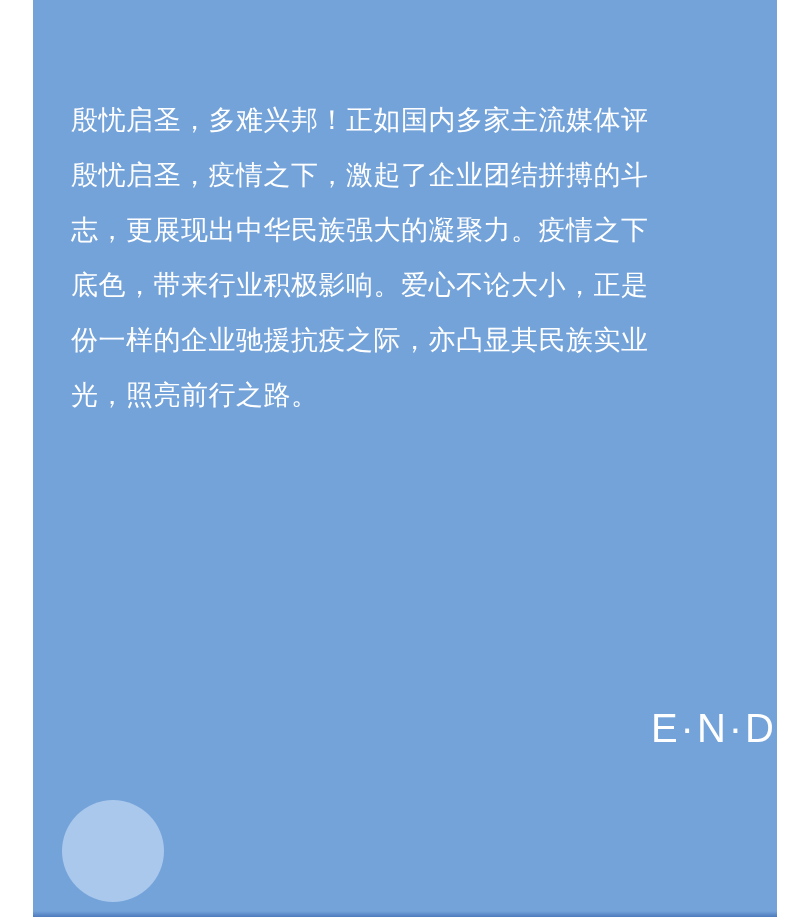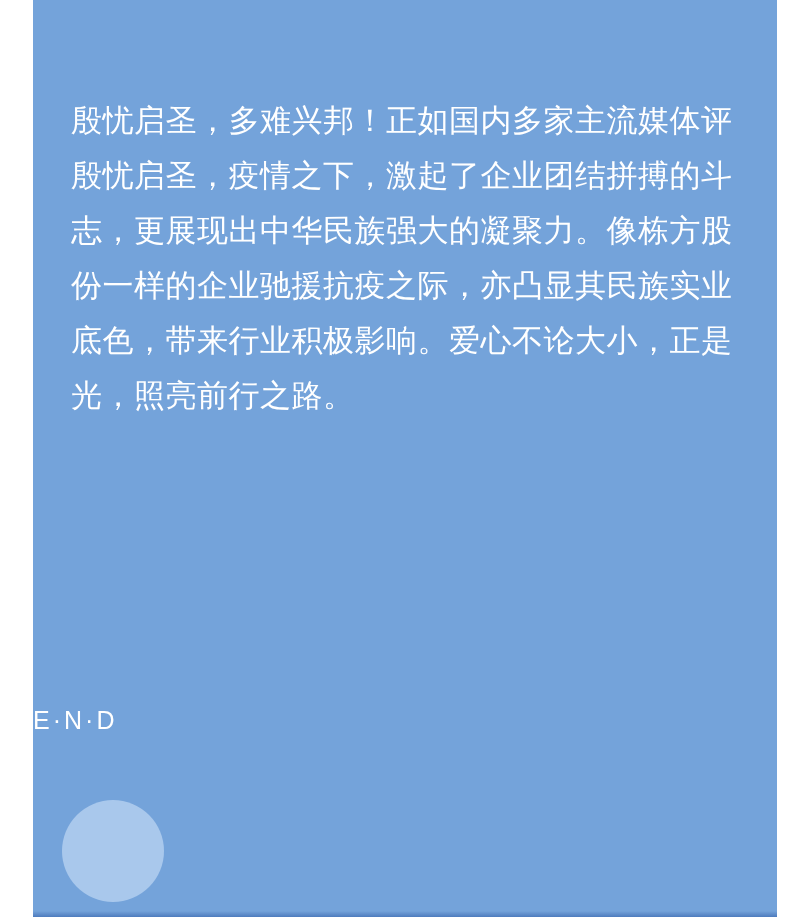--- a/index.html
+++ b/index.html
@@ -23,21 +23,21 @@
     background: var(--card-background, #74a3da);
     overflow: hidden;
   }
   .paragraph {
     position: absolute;
     left: 38px;
     top: 93px;
     width: 667px;
   }
   .para-line {
-    font-size: 31px;
+    font-size: 27px;
     line-height: 55px;
     height: 55px;
     color: var(--text-color, #ffffff);
     white-space: nowrap;
     text-align: justify;
     text-align-last: justify;
     -moz-text-align-last: justify;
     letter-spacing: 0.5px;
     overflow: visible;
   }
@@ -50,22 +50,22 @@
   .para-line.last {
     text-align: center;
     text-align-last: left;
     -moz-text-align-last: left;
   }
   .end-marker {
     position: absolute;
     left: 0;
     width: 744px;
     top: 706px;
-    text-align: left;
-    font-size: 25px;
+    text-align: right;
+    font-size: 40px;
     font-weight: 300;
     letter-spacing: 3px;
     color: var(--text-color, #ffffff);
   }
   .decorative-circle {
     position: absolute;
     left: 29px;
     top: 800px;
     width: 102px;
     height: 102px;
@@ -84,23 +84,23 @@
   }
 </style>
 </head>
 <body>
 
 <div class="card">
 
   <div class="paragraph">
     <div class="para-line just">殷忧启圣，多难兴邦！正如国内多家主流媒体评</div>
     <div class="para-line just">殷忧启圣，疫情之下，激起了企业团结拼搏的斗</div>
-    <div class="para-line just">志，更展现出中华民族强大的凝聚力。像栋方股</div>
+    <div class="para-line just">志，更展现出中华民族强大的凝聚力。疫情之下</div>
+    <div class="para-line just">底色，带来行业积极影响。爱心不论大小，正是</div>
     <div class="para-line just">份一样的企业驰援抗疫之际，亦凸显其民族实业</div>
-    <div class="para-line just">底色，带来行业积极影响。爱心不论大小，正是</div>
     <div class="para-line last">光，照亮前行之路。</div>
   </div>
 
   <div class="end-marker">E·N·D</div>
 
   <div class="decorative-circle"></div>
 
   <div class="bottom-edge"></div>
 
 </div>

